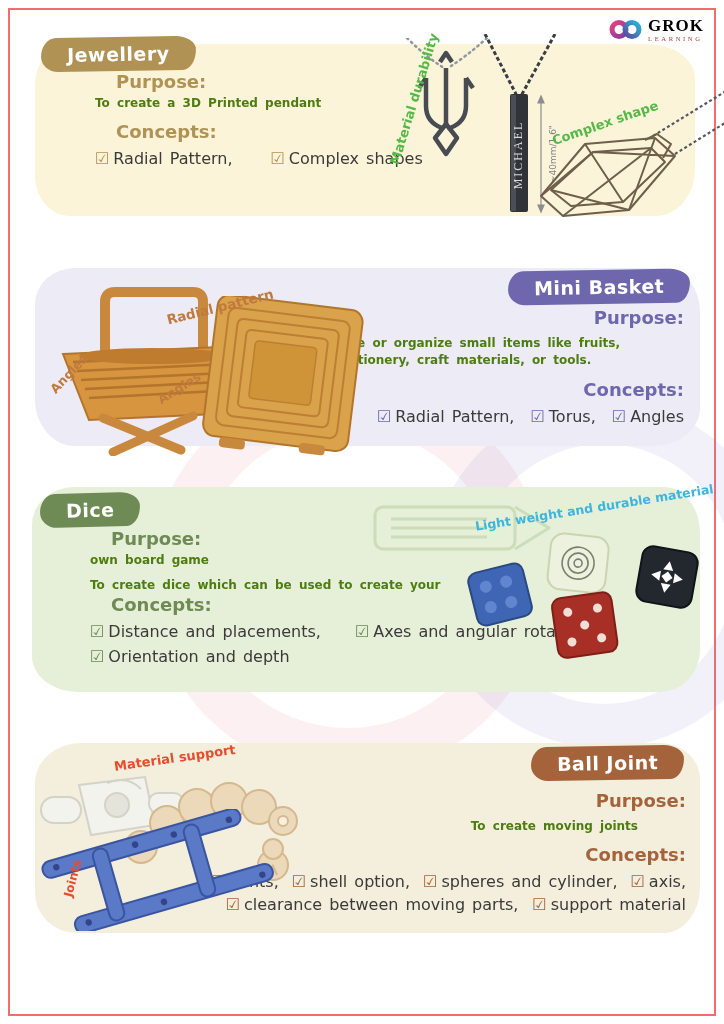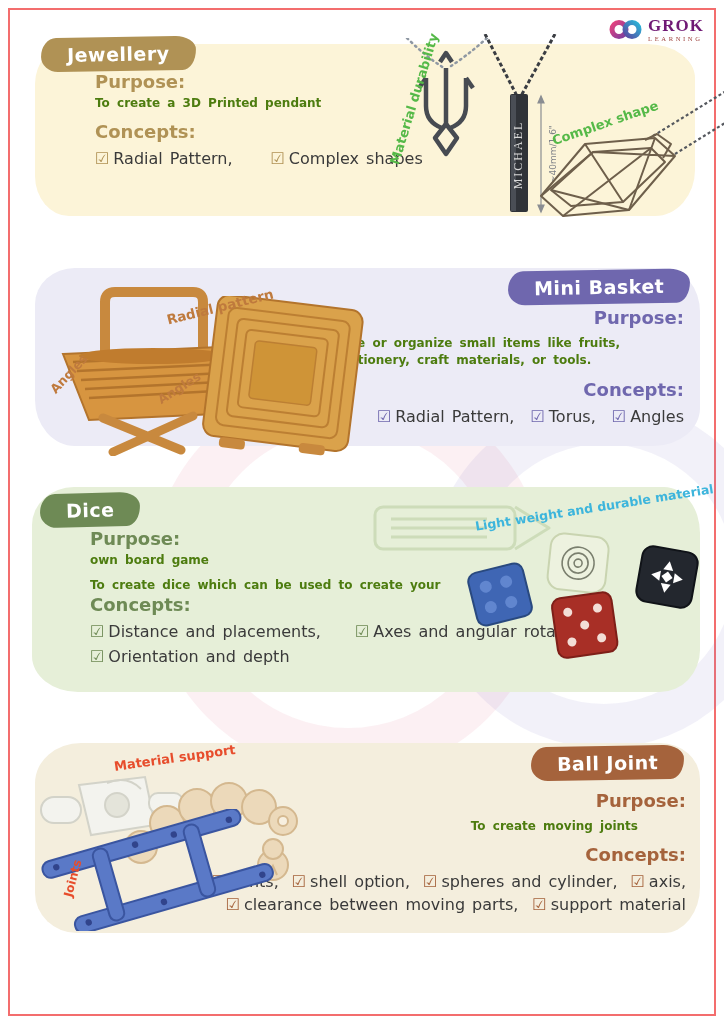--- a/index.html
+++ b/index.html
@@ -5,40 +5,40 @@
   html,body{margin:0;padding:0;background:#ffffff;}
   .page{position:relative;width:724px;height:1024px;background:#ffffff;overflow:hidden;
         font-family:"DejaVu Sans",sans-serif;color:#3a3a3a;}
   .frame{position:absolute;inset:8px;border:2px solid #f36d6d;z-index:0;}
   
   .wm{position:absolute;border-radius:50%;z-index:0;}
   .wm.pink{left:150px;top:380px;width:300px;height:300px;border:48px solid rgba(233,130,160,0.12);}
   .wm.lav{left:430px;top:400px;width:260px;height:260px;border:44px solid rgba(150,140,205,0.12);}
   
   .logo{position:absolute;top:17px;right:20px;display:flex;align-items:center;gap:5px;z-index:4;}
-  .logo-brand{font-family:"Liberation Serif",serif;font-weight:bold;font-size:17px;color:#701a75;letter-spacing:1px;line-height:1;}
+  .logo-brand{font-family:"Liberation Serif",serif;font-weight:bold;font-size:17px;color:#000000;letter-spacing:1px;line-height:1;}
   .logo-sub{font-family:"Liberation Serif",serif;font-size:6.6px;letter-spacing:2.6px;color:#9c3f3a;line-height:1;margin-top:2px;}
   
   .card{position:absolute;z-index:1;}
   .card1{left:35px;top:44px;width:660px;height:172px;background:#fcf4d8;
          border-radius:36px 48px 40px 34px / 40px 34px 46px 40px;}
   .card2{left:35px;top:268px;width:665px;height:178px;background:#ecebf6;
          border-radius:40px 36px 46px 40px / 36px 44px 38px 46px;}
   .card3{left:32px;top:487px;width:668px;height:205px;background:#e6efd8;
          border-radius:42px 36px 40px 46px / 38px 46px 42px 36px;}
   .card4{left:35px;top:743px;width:665px;height:190px;background:#f4eedd;
          border-radius:46px 40px 36px 42px / 40px 36px 46px 40px;}
   .badge{position:absolute;color:#fff;font-weight:bold;font-size:19px;letter-spacing:.5px;
          padding:6px 26px;z-index:3;white-space:nowrap;
          border-radius:18px 24px 16px 20px / 22px 16px 24px 18px;}
   .b1{left:6px;top:-7px;background:#b09255;transform:rotate(-1deg);}
   .b2{right:10px;top:2px;background:#6f67ae;transform:rotate(-1deg);}
   .b3{left:8px;top:6px;background:#6e8a55;transform:rotate(-1.5deg);}
   .b4{right:16px;top:3px;background:#a5633c;transform:rotate(-1deg);}
-  .h{font-weight:bold;font-size:18px;line-height:1.3;}
+  .h{font-weight:bold;font-size:18px;line-height:1.3;margin-left:21px;}
   .a1{color:#b09255;} .a2{color:#6f67ae;} .a3{color:#6e8a55;} .a4{color:#a5633c;}
   .t{font-size:12px;line-height:1.35;color:#4d7c0f;word-spacing:3px;font-weight:bold;}
   .concept{white-space:nowrap;font-size:16px;color:#3a3a3a;word-spacing:2px;}
   .chk{font-weight:bold;margin-right:4px;font-size:16px;}
   .row{display:flex;}
   .row.right{justify-content:flex-end;}
   .content{position:absolute;}
   .c1{left:60px;top:26px;}
   .c2{right:16px;top:38px;width:440px;text-align:right;}
   .c3{left:58px;top:40px;}

